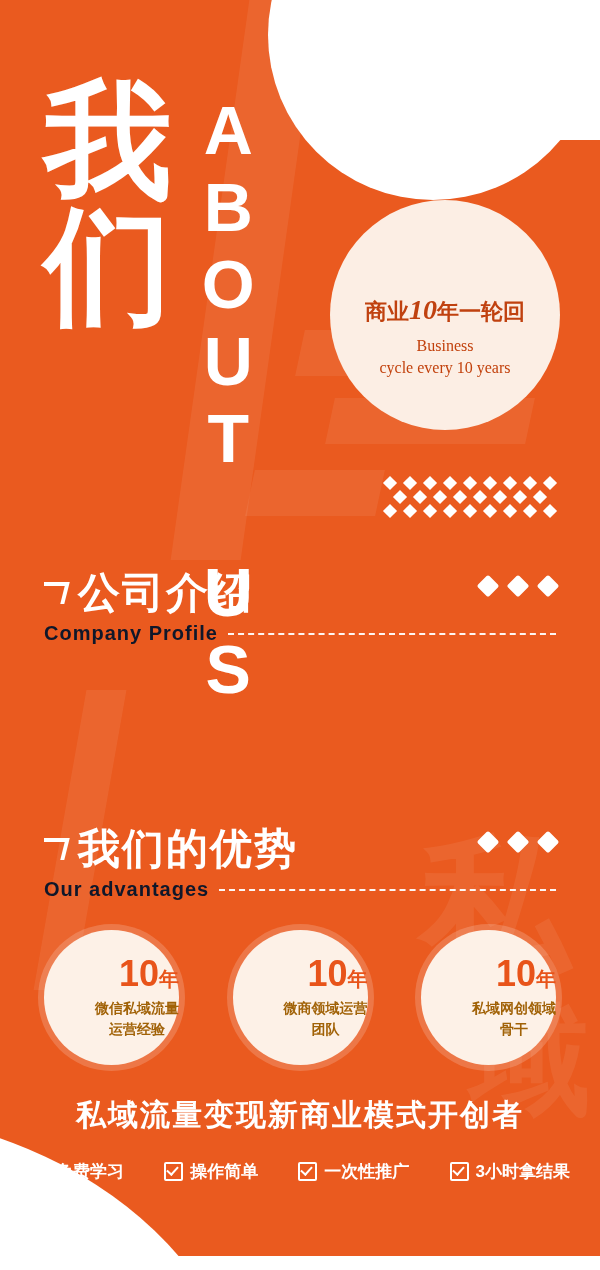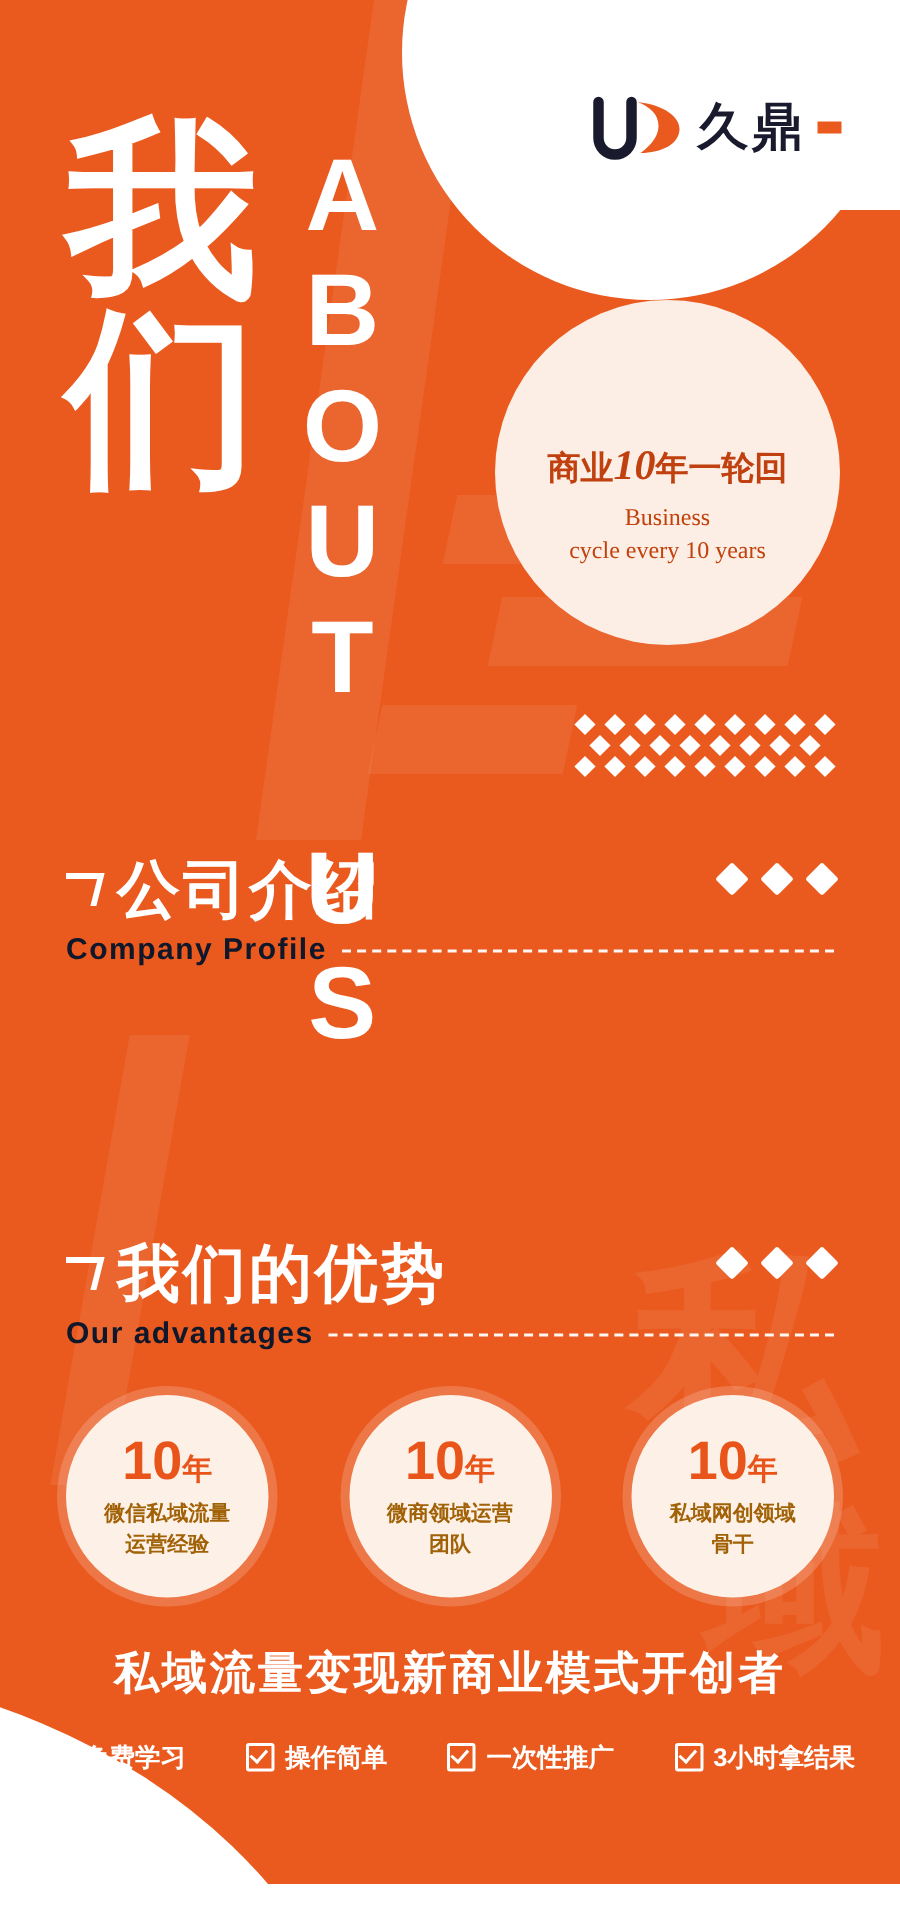--- a/index.html
+++ b/index.html
@@ -280,21 +280,21 @@
     display: flex;
     justify-content: space-between;
   }
   .adv-circle {
     width: 135px;
     height: 135px;
     border-radius: 50%;
     background: #fdf1e7;
     display: flex;
     flex-direction: column;
-    align-items: center;
+    align-items: flex-end;
     justify-content: center;
     text-align: center;
     box-shadow: 0 0 0 6px rgba(255,255,255,0.18);
   }
   .adv-num {
     font-size: 36px;
     font-weight: bold;
     color: #e8541a;
     line-height: 1;
     margin-bottom: 6px;
@@ -368,30 +368,20 @@
   <div class="bg-stripe s2"></div>
   <div class="bg-stripe s3"></div>
   <div class="bg-stripe s4"></div>
   <div class="bg-stripe s5"></div>
   <div class="ghost-text g1">私</div>
   <div class="ghost-text g2">域</div>
 
   <div class="white-blob"></div>
   <div class="white-blob-2"></div>
 
-  <div class="logo">
-    <div class="logo-mark">
-      <svg width="62" height="46" viewBox="0 0 62 46" xmlns="http://www.w3.org/2000/svg">
-        <path d="M4 6 L4 30 A11 11 0 0 0 26 30 L26 6" fill="none" stroke="#1a1a2e" stroke-width="7" stroke-linecap="round"></path>
-        <path d="M30 6 C48 8 58 16 58 24 C58 34 46 40 32 40 C40 34 44 28 44 22 C44 14 38 9 30 6 Z" fill="#ea5a1f"></path>
-      </svg>
-    </div>
-    <div class="logo-text">久鼎</div>
-    <div class="logo-sub">私域流量</div>
-  </div>
 
   <div class="headline-cn">
     <span>我</span>
     <span>们</span>
   </div>
   <div class="headline-en">ABOUT US</div>
 
   <div class="circle-badge">
     <div class="cb-cn">
       <span>商业</span><em>10</em><span>年一轮回</span>

